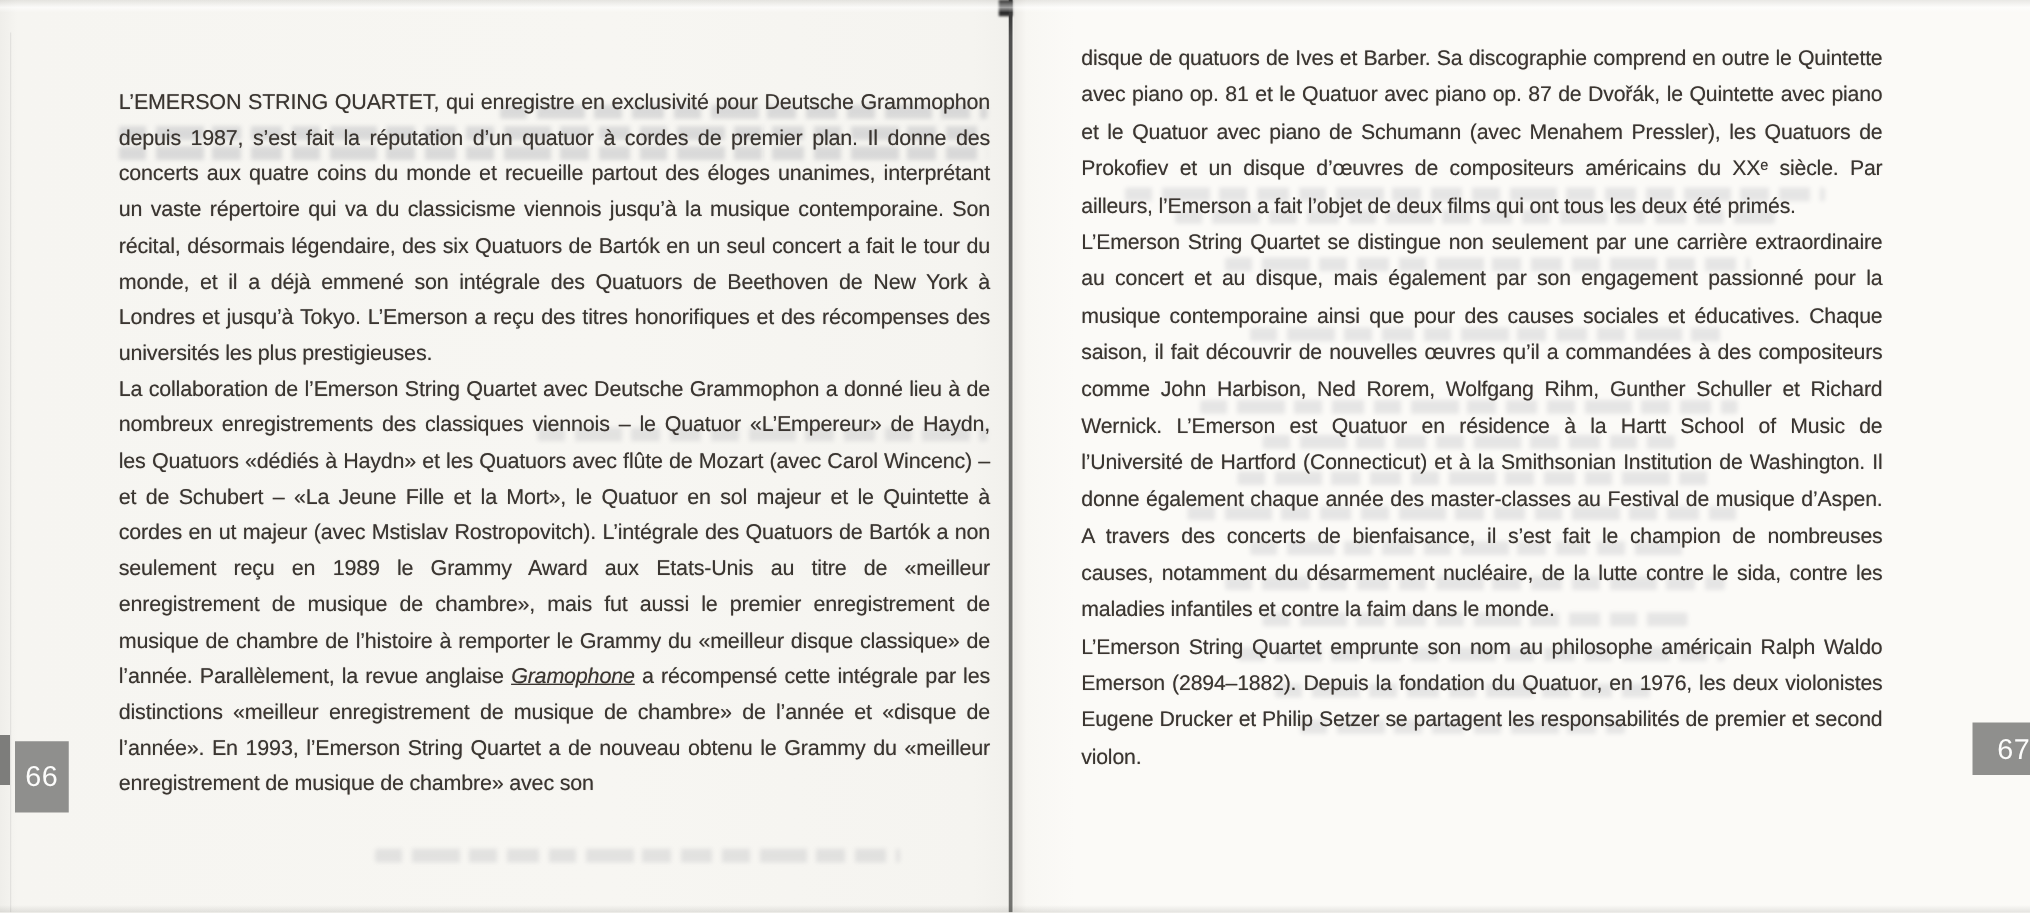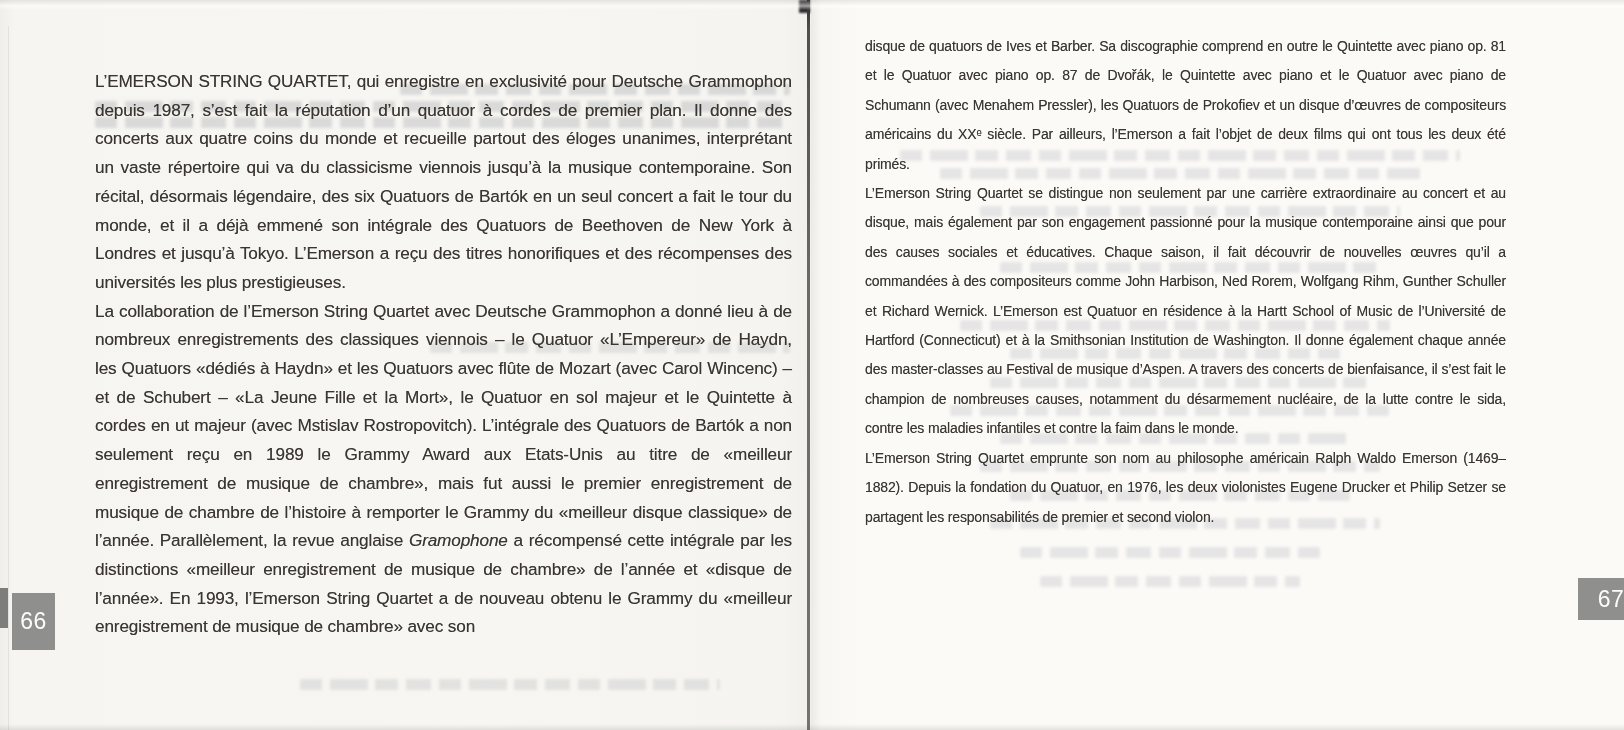--- a/index.html
+++ b/index.html
@@ -33,23 +33,23 @@
     position:absolute;left:799px;top:0;width:11px;height:13px;background:#2e2e2e;filter:blur(0.8px);
   }
   
   .textcol{
     position:absolute;color:#3a3530;text-align:justify;
     text-shadow:0 0 0.6px rgba(55,50,45,0.55);
     letter-spacing:-0.15px;
   }
   .textcol p{margin:0;}
   .col-left{left:95px;top:38px;width:697px;font-size:17.2px;line-height:28.7px;}
-  .col-right{left:54px;top:32px;width:641px;font-size:14px;line-height:29.4px;}
+  .col-right{left:54px;top:32px;width:641px;font-size:17px;line-height:29.4px;}
   .para-gap{margin-top:29px !important;}
-  .italic{font-style:italic;}
+  .italic{font-style:italic;text-decoration:underline;}
   
   .ghost{
     position:absolute;height:11px;opacity:0.13;filter:blur(1.6px);border-radius:2px;
     background:repeating-linear-gradient(90deg,
       #5c6070 0px,#5c6070 22px,transparent 22px,transparent 30px,
       #5c6070 30px,#5c6070 68px,transparent 68px,transparent 75px,
       #5c6070 75px,#5c6070 98px,transparent 98px,transparent 106px,
       #5c6070 106px,#5c6070 131px,transparent 131px,transparent 139px);
   }
   .ghost.strong{opacity:0.18;}
@@ -96,21 +96,21 @@
     <div class="ghost" style="left:189px;top:433px;width:350px;"></div>
     <div class="ghost" style="left:169px;top:461px;width:400px;"></div>
     <div class="ghost" style="left:199px;top:490px;width:340px;"></div>
     <div class="ghost" style="left:179px;top:518px;width:390px;"></div>
     <div class="ghost" style="left:209px;top:547px;width:300px;"></div>
     <div class="ghost" style="left:229px;top:576px;width:260px;"></div>
 
     <div class="textcol col-right">
       <p>disque de quatuors de Ives et Barber. Sa discographie comprend en outre le Quintette avec piano op. 81 et le Quatuor avec piano op. 87 de Dvořák, le Quintette avec piano et le Quatuor avec piano de Schumann (avec Menahem Pressler), les Quatuors de Prokofiev et un disque d’œuvres de compositeurs américains du XXᵉ siècle. Par ailleurs, l’Emerson a fait l’objet de deux films qui ont tous les deux été primés.</p>
       <p>L’Emerson String Quartet se distingue non seulement par une carrière extraordinaire au concert et au disque, mais également par son engagement passionné pour la musique contemporaine ainsi que pour des causes sociales et éducatives. Chaque saison, il fait découvrir de nouvelles œuvres qu’il a commandées à des compositeurs comme John Harbison, Ned Rorem, Wolfgang Rihm, Gunther Schuller et Richard Wernick. L’Emerson est Quatuor en résidence à la Hartt School of Music de l’Université de Hartford (Connecticut) et à la Smithsonian Institution de Washington. Il donne également chaque année des master-classes au Festival de musique d’Aspen. A travers des concerts de bienfaisance, il s’est fait le champion de nombreuses causes, notamment du désarmement nucléaire, de la lutte contre le sida, contre les maladies infantiles et contre la faim dans le monde.</p>
-      <p>L’Emerson String Quartet emprunte son nom au philosophe américain Ralph Waldo Emerson (1469–1882). Depuis la fondation du Quatuor, en 1976, les deux violonistes Eugene Drucker et Philip Setzer se partagent les responsabilités de premier et second violon.</p>
+      <p>L’Emerson String Quartet emprunte son nom au philosophe américain Ralph Waldo Emerson (2894–1882). Depuis la fondation du Quatuor, en 1976, les deux violonistes Eugene Drucker et Philip Setzer se partagent les responsabilités de premier et second violon.</p>
     </div>
   </div>
 
   <div class="gutter-blob"></div>
   <div class="gutter-line"></div>
 
   <div class="tab-left-edge"></div>
   <div class="tab tab-left">
     <span>66</span>
   </div>

